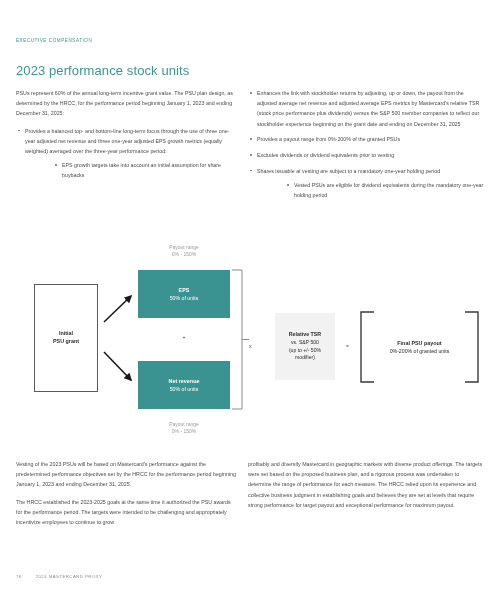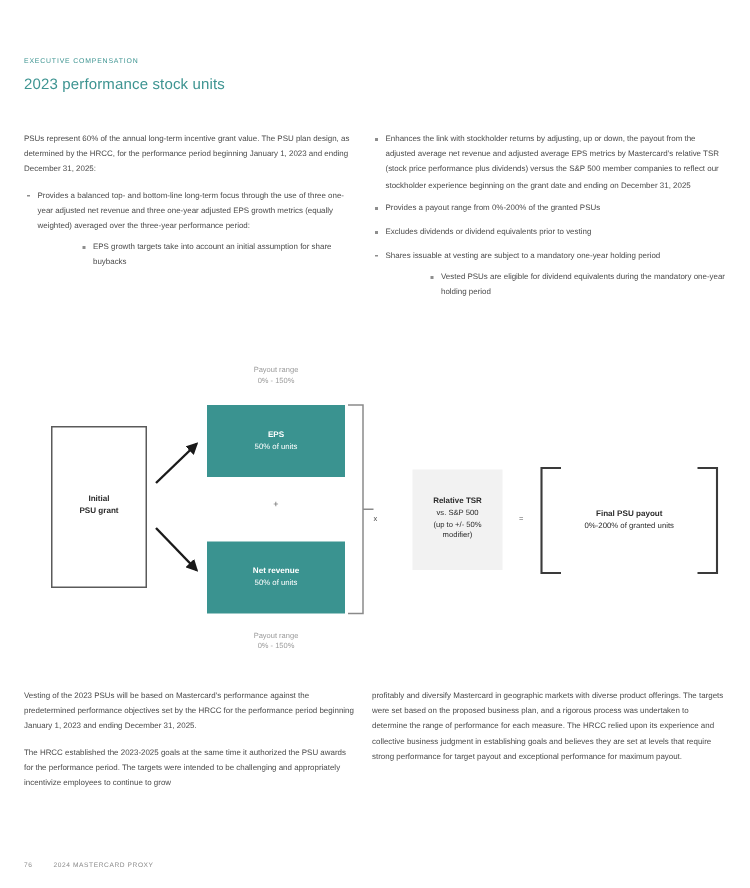--- a/index.html
+++ b/index.html
@@ -28,22 +28,22 @@
     top: 38px;
     font-size: 4.6px;
     letter-spacing: 0.55px;
     color: #3d9491;
     text-transform: uppercase;
     font-weight: 400;
   }
   .section-title {
     position: absolute;
     left: 16px;
-    top: 51px;
-    font-size: 10px;
+    top: 63px;
+    font-size: 13px;
     color: #3d9491;
     font-weight: 400;
     letter-spacing: 0.1px;
   }
 
   
   .col {
     position: absolute;
     font-size: 5.3px;
     line-height: 10.2px;

